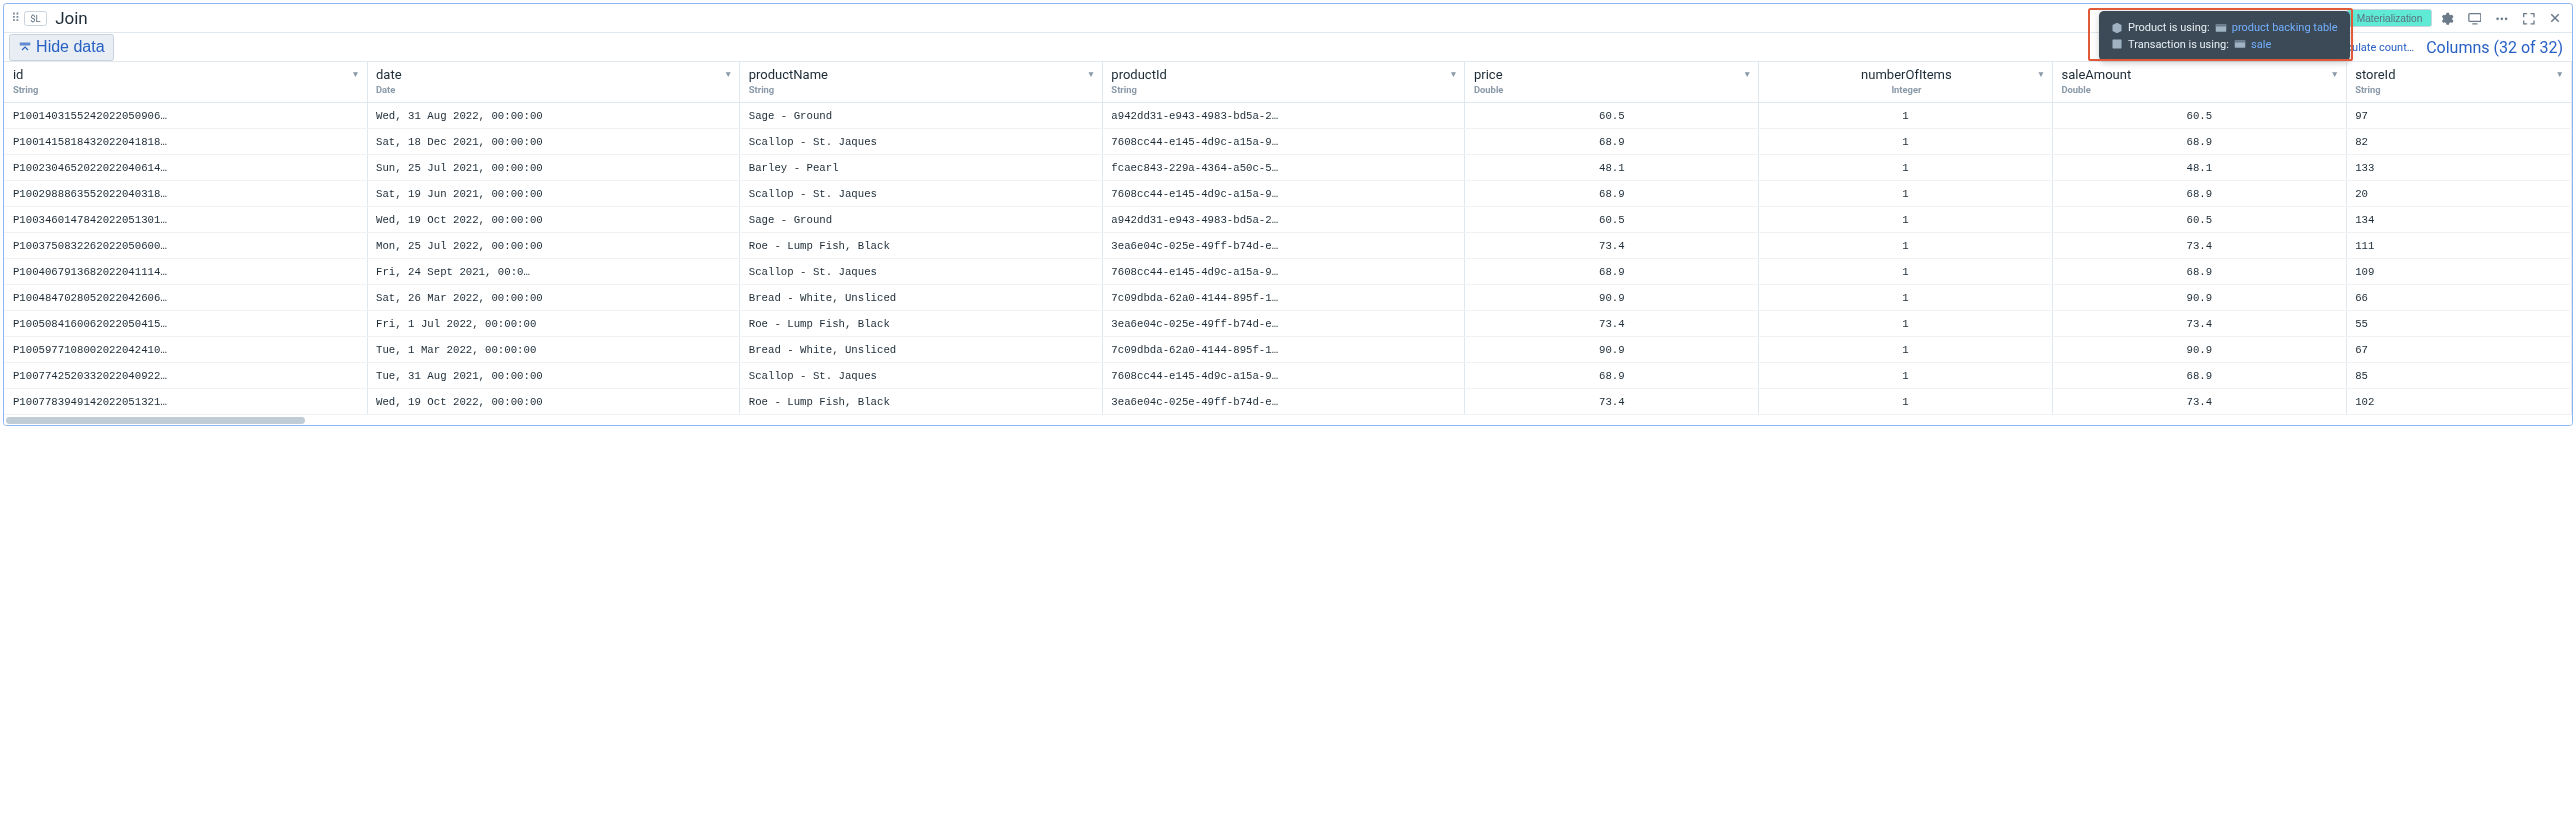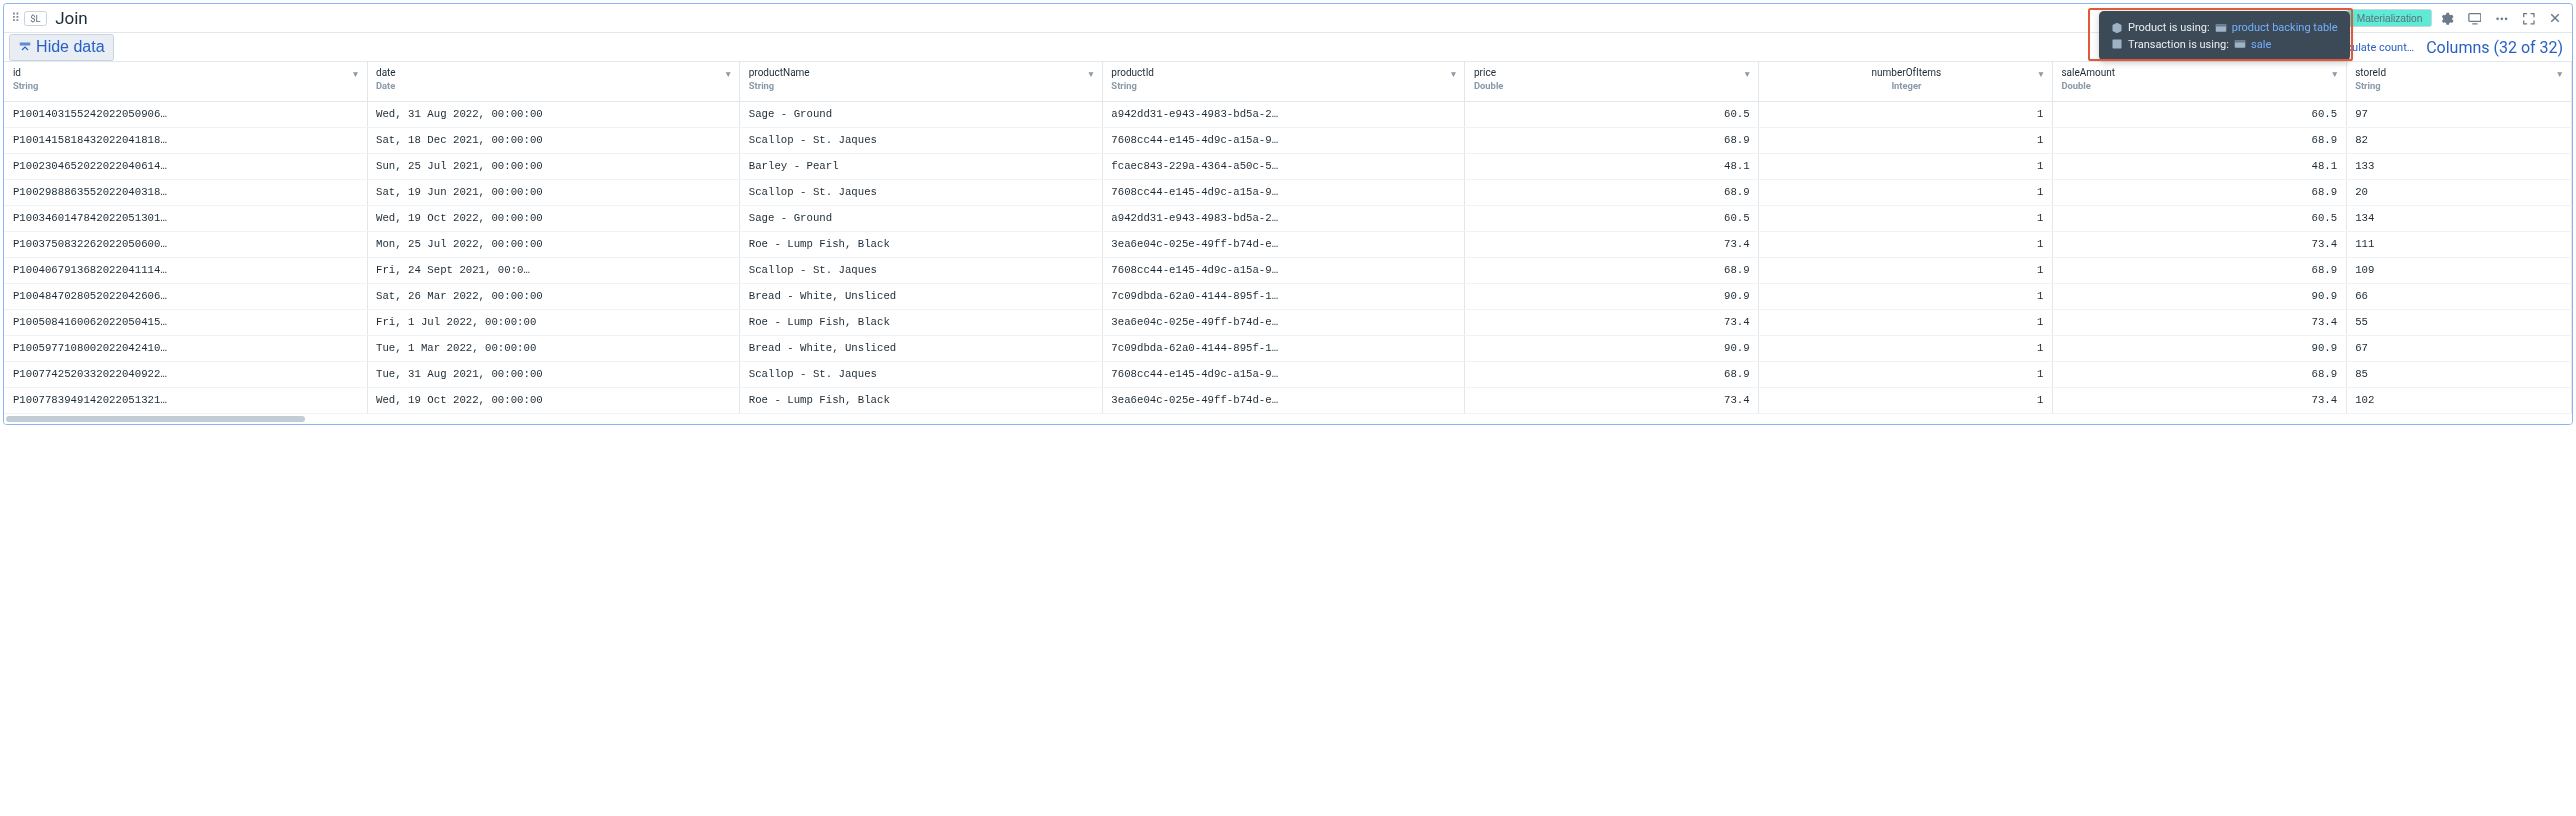--- a/index.html
+++ b/index.html
@@ -124,21 +124,21 @@
     text-align: left;
     padding: 5.1px 6.8px 6.8px 8.5px;
     border-right: 0.9px solid #e1e8ed;
     border-bottom: 0.9px solid #e1e8ed;
     position: relative;
     background: #fff;
     vertical-align: top;
     height: 39px;
   }
   th .col-name {
-    font-size: 10px;
+    font-size: 13px;
     font-weight: 400;
     color: #1c2b36;
     display: block;
   }
   th .col-type {
     font-size: 9.4px;
     color: #8a99a8;
     display: block;
     margin-top: 2px;
   }
@@ -155,21 +155,21 @@
     border-right: 0.9px solid #e1e8ed;
     border-bottom: 0.9px solid #f0f3f6;
     font-family: "SFMono-Regular", Consolas, "Liberation Mono", Menlo, monospace;
     font-size: 10.7px;
     color: #1c2b36;
     white-space: nowrap;
     overflow: hidden;
     text-overflow: ellipsis;
     height: 26px;
   }
-  td.num { text-align: right; }
+  td.num { text-align: center; }
   .hscroll {
     height: 10.2px;
     position: relative;
     background: #fff;
   }
   .hscroll-thumb {
     position: absolute;
     left: 1.7px;
     top: 1.7px;
     width: 299px;

